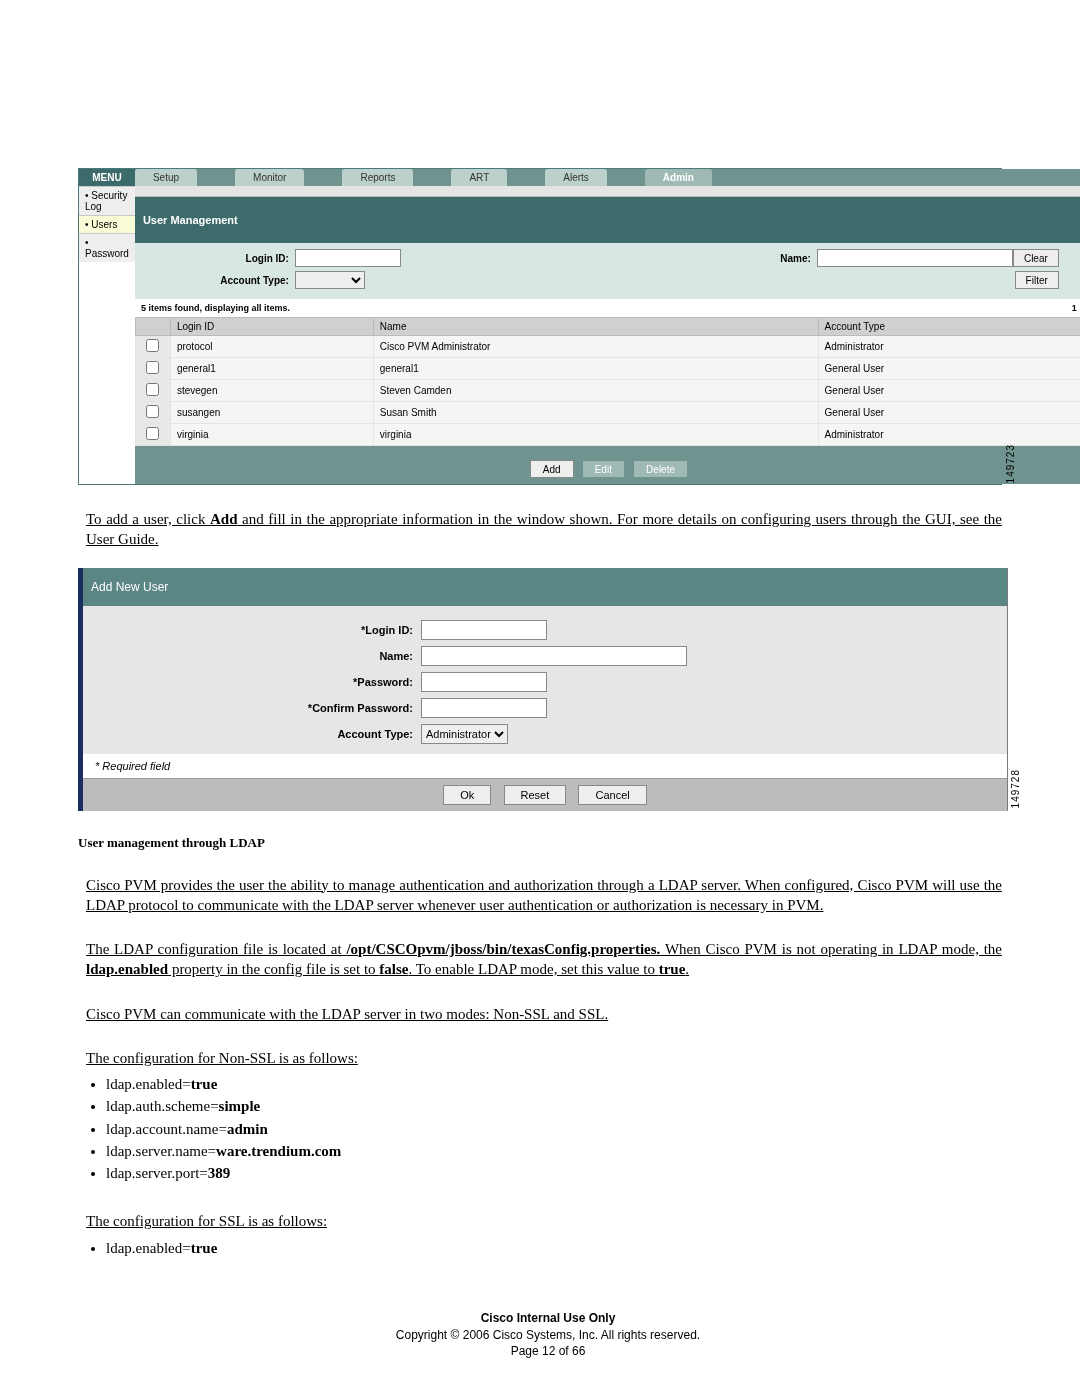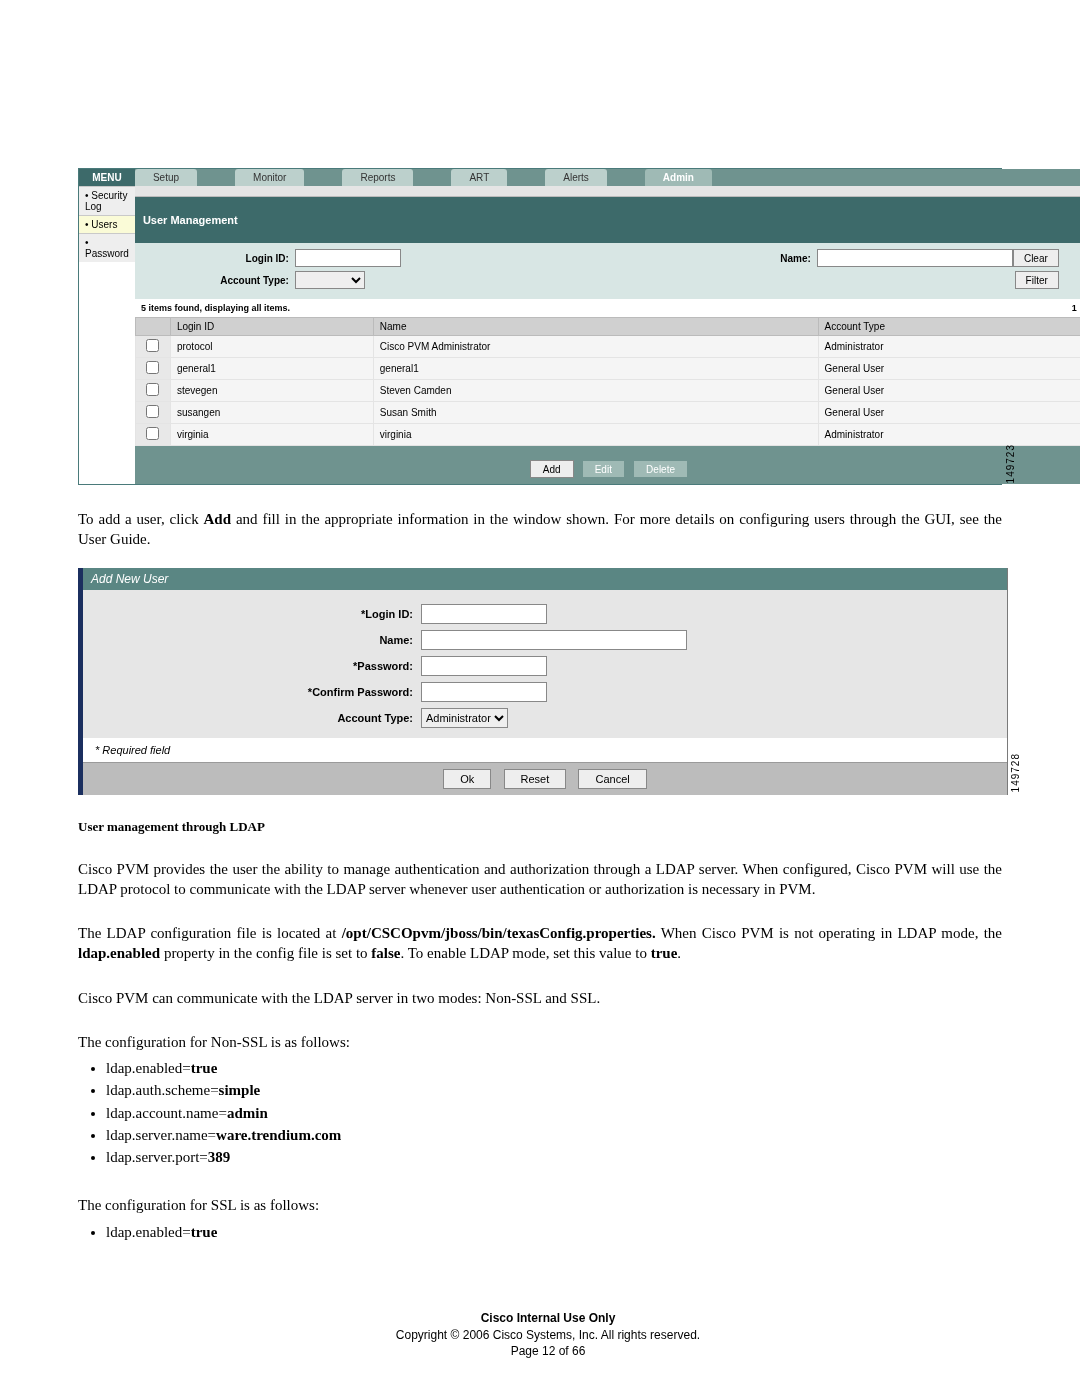--- a/index.html
+++ b/index.html
@@ -43,28 +43,28 @@
   table.users input[type=checkbox]{margin:0;}
   .action-bar{background:#6f938f;padding:6px;text-align:center;}
   .action-bar button{font-size:10px;height:18px;padding:0 12px;margin:0 2px;
                      border:1px solid #888;background:#eee;}
   .action-bar button:disabled{color:#fff;background:#9fbab5;border-color:#6f938f;margin-top:8px;}
   .imgid{position:absolute;right:-14px;bottom:2px;font-size:10px;
          font-family:Arial,Helvetica,sans-serif;letter-spacing:1px;
          writing-mode:vertical-rl;transform:rotate(180deg);}
 
   
-  p.body{margin:24px 0 0 0;line-height:1.35;text-align:justify;}
+  p.body{margin:24px 0 0 8px;line-height:1.35;text-align:justify;text-decoration:underline;}
   p.body b{font-weight:bold;}
 
   
   .shot2{width:100%;margin-top:18px;position:relative;
          border-left:5px solid #1b2f5f;border-right:1px solid #7a7a7a;
          font-family:Arial,Helvetica,sans-serif;}
-  .shot2 .hdr{background:#5a8683;color:#fff;font-size:12px;padding:4px 8px;font-style:italic;}
+  .shot2 .hdr{background:#5a8683;color:#fff;font-size:12px;padding:12px 8px;}
   .shot2 .form{background:#e6e6e6;padding:14px 10px 4px 10px;}
   .shot2 .row{display:flex;align-items:center;margin-bottom:6px;font-size:11px;}
   .shot2 .row label{width:320px;text-align:right;padding-right:8px;font-weight:bold;}
   .shot2 .row input[type=text],
   .shot2 .row input[type=password]{height:16px;border:1px solid #888;font-size:11px;}
   .shot2 .row .w-s{width:120px;}
   .shot2 .row .w-l{width:260px;}
   .shot2 .row select{height:20px;font-size:11px;border:1px solid #888;}
   .shot2 .req{font-style:italic;font-size:11px;padding:6px 12px;}
   .shot2 .btn-bar{background:#bcbcbc;padding:6px;text-align:center;

